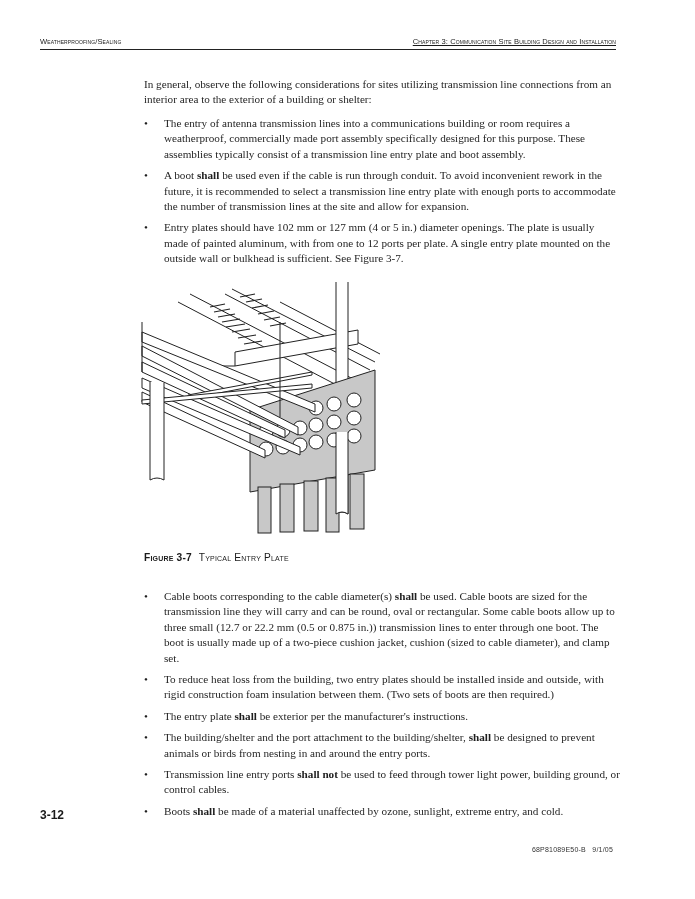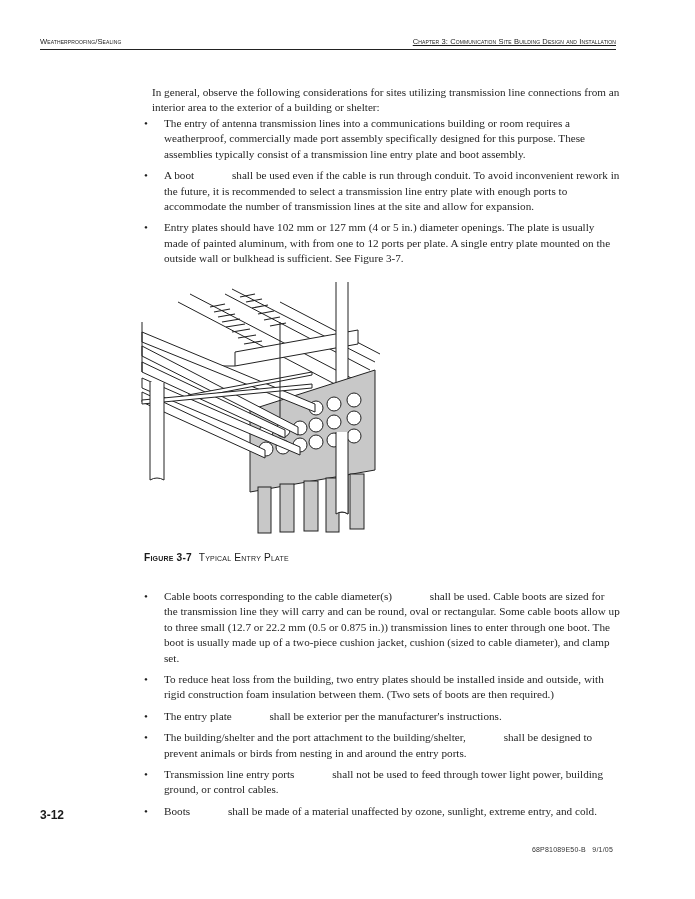--- a/index.html
+++ b/index.html
@@ -8,36 +8,36 @@
     .hdr-left { left: 40px; }
     .hdr-right { right: 79px; text-decoration: underline; }
     .hdr-rule { position: absolute; top: 49px; left: 40px; width: 576px; height: 1.4px; background: #222; }
     .body-text { position: absolute; left: 144px; width: 476px; font-family: "Liberation Serif", serif; font-size: 11.2px; line-height: 15.4px; color: #1f1f1f; }
     .intro { top: 77px; }
     ul.bullets { list-style: none; margin: 0; padding: 0; }
     ul.bullets li { position: relative; padding-left: 20px; margin-bottom: 6px; }
     ul.bullets li .dot { position: absolute; left: 0; top: 0; }
     .list1 { top: 116px; }
     .list2 { top: 589px; }
-    b { font-weight: normal; margin-left: 35px; }
+    b { font-weight: bold; }
     .figure { position: absolute; left: 140px; top: 282px; width: 250px; height: 252px; }
     .caption { position: absolute; left: 144px; top: 552px; font-family: Liberation Sans, sans-serif; font-size: 9.2px; letter-spacing: 0.2px; }
     .caption .fignum { font-weight: bold; font-variant: small-caps; font-size: 10.2px; }
     .caption .figtitle { font-variant: small-caps; font-size: 10.2px; margin-left: 4px; }
     .footer-page { position: absolute; left: 40px; top: 808px; font-family: "Liberation Sans", sans-serif; font-weight: bold; font-size: 12px; }
     .footer-doc { position: absolute; right: 82px; top: 846px; font-family: "Liberation Sans", sans-serif; font-size: 7px; color: #333; letter-spacing: 0.2px; }
   </style>
 </head>
 <body>
 
 <div class="hdr hdr-left">Weatherproofing/Sealing</div>
 <div class="hdr hdr-right">Chapter 3: Communication Site Building Design and Installation</div>
 <div class="hdr-rule"></div>
 
-<p class="body-text intro" style="margin:8px">In general, observe the following considerations for sites utilizing transmission line connections from an interior area to the exterior of a building or shelter:</p>
+<p class="body-text intro" style="margin:0">In general, observe the following considerations for sites utilizing transmission line connections from an interior area to the exterior of a building or shelter:</p>
 
 <ul class="body-text bullets list1">
   <li><span class="dot">•</span><span>The entry of antenna transmission lines into a communications building or room requires a weatherproof, commercially made port assembly specifically designed for this purpose. These assemblies typically consist of a transmission line entry plate and boot assembly.</span></li>
   <li><span class="dot">•</span><span>A boot </span><b>shall</b><span> be used even if the cable is run through conduit. To avoid inconvenient rework in the future, it is recommended to select a transmission line entry plate with enough ports to accommodate the number of transmission lines at the site and allow for expansion.</span></li>
   <li><span class="dot">•</span><span>Entry plates should have 102 mm or 127 mm (4 or 5 in.) diameter openings. The plate is usually made of painted aluminum, with from one to 12 ports per plate. A single entry plate mounted on the outside wall or bulkhead is sufficient. See Figure 3-7.</span></li>
 </ul>
 
 <svg class="figure" viewBox="0 0 250 252" xmlns="http://www.w3.org/2000/svg">
   <g stroke="#222" stroke-width="1" fill="none">
 

